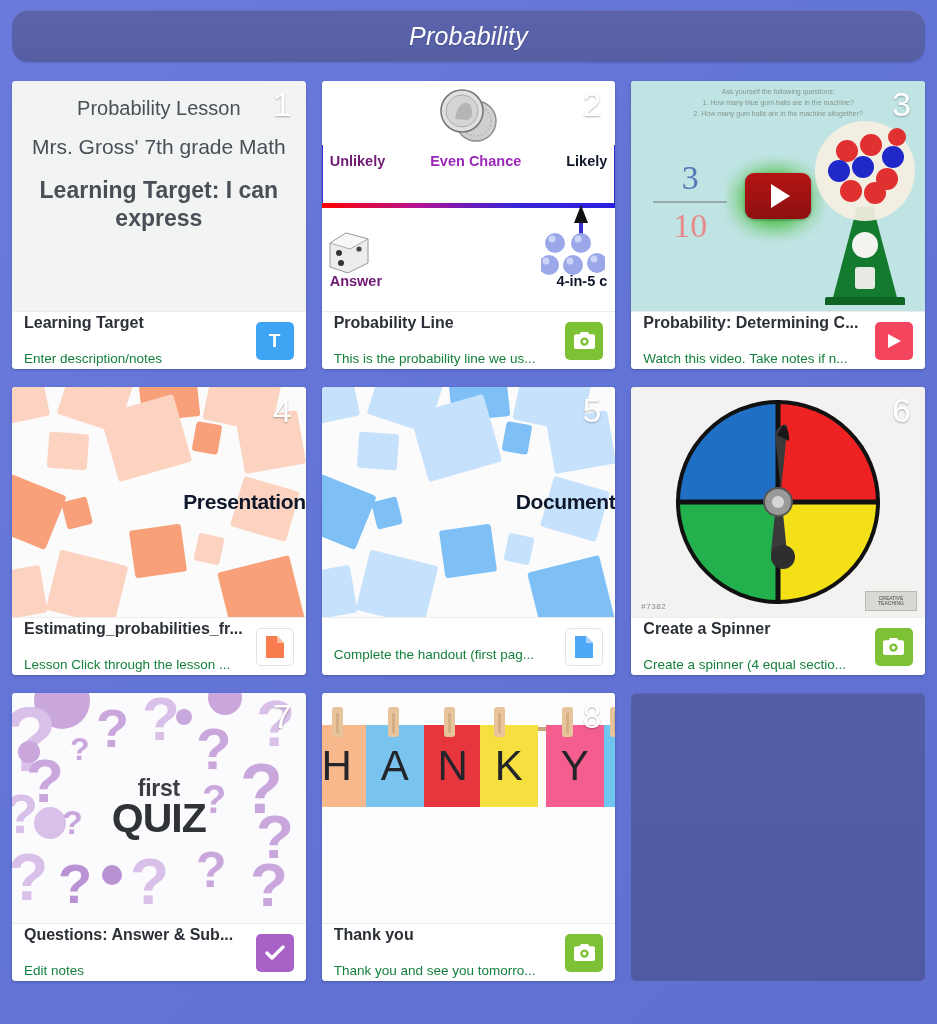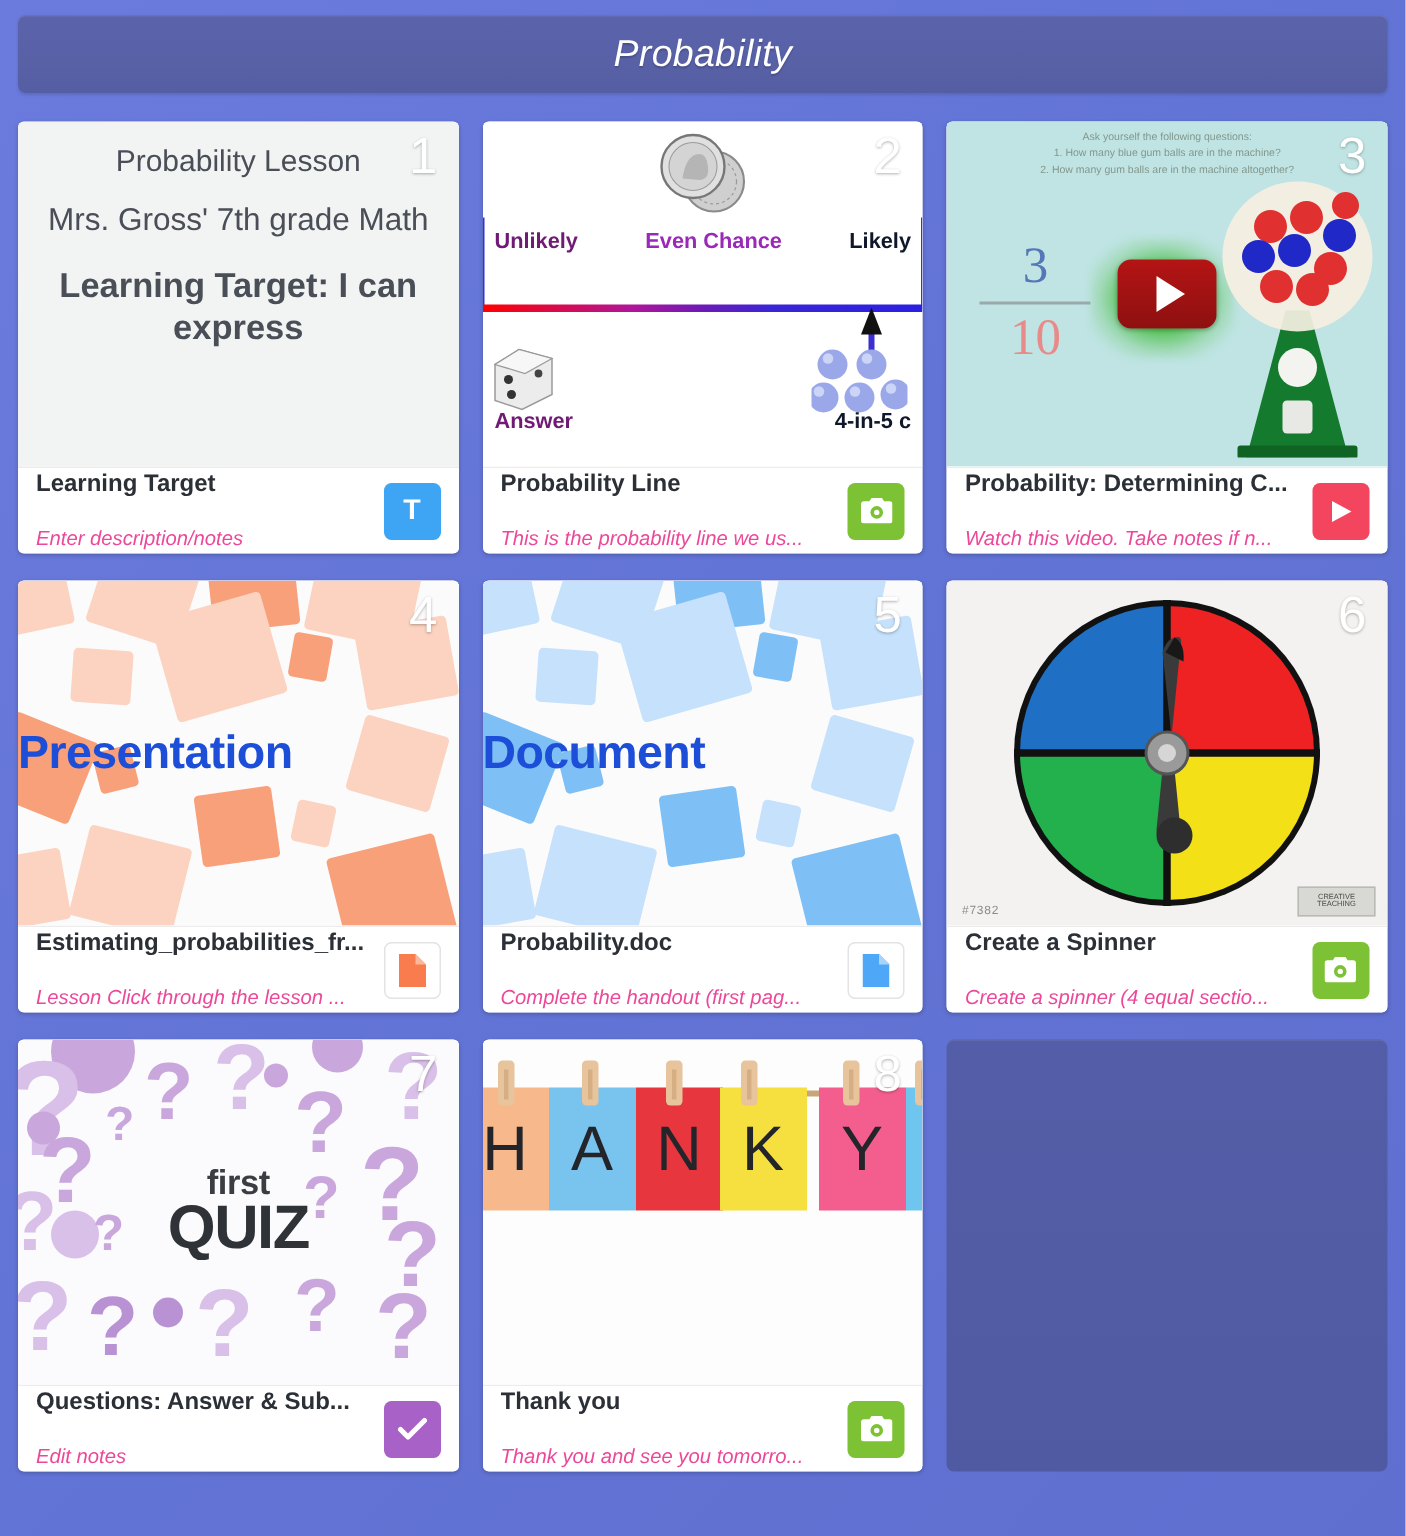--- a/index.html
+++ b/index.html
@@ -13,21 +13,21 @@
     font-family: "Liberation Sans", sans-serif;
     -webkit-font-smoothing: antialiased;
   }
 
   
   .header-wrap {
     padding: 10px 12px 0 12px;
   }
   .header-bar {
     height: 52px;
-    border-radius: 5px;
+    border-radius: 16px;
     background: linear-gradient(180deg, #5b63ab 0%, #565ea3 100%);
     box-shadow: inset 0 1px 0 rgba(255,255,255,0.10), 0 1px 2px rgba(0,0,0,0.12);
     display: flex;
     align-items: center;
     justify-content: center;
   }
   .header-title {
     color: #ffffff;
     font-size: 25px;
     font-style: italic;
@@ -88,26 +88,25 @@
   .foot-title {
     font-size: 16px;
     font-weight: bold;
     color: #2b2f36;
     line-height: 1.2;
     white-space: nowrap;
     overflow: hidden;
   }
   .foot-sub {
     font-size: 13.5px;
-    color: #ec4899;
+    color: #15803d;
     line-height: 1.35;
     margin-top: 18px;
     white-space: nowrap;
     overflow: hidden;
-    font-style: italic;
   }
 
   .badge {
     width: 38px; height: 38px;
     border-radius: 5px;
     flex: 0 0 38px;
     display: flex; align-items: center; justify-content: center;
   }
   .badge svg { display: block; }
   .badge-text { color:#fff; font-size: 19px; font-weight: bold; line-height:1; }
@@ -194,21 +193,21 @@
   .yt-btn .tri {
     width:0;height:0;border-left:19px solid #fff;
     border-top:12px solid transparent;border-bottom:12px solid transparent;
     margin-left:4px;
   }
 
   
   .t-pattern { position:relative; height:100%; background:#fbfbfb; overflow:hidden; }
   .t-pattern .word {
     position:absolute; left:0; right:0; top:50%; transform:translateY(-50%);
-    text-align:left; font-size: 31px; font-weight:bold; color:#1d4ed8;
+    text-align:right; font-size: 21px; font-weight:bold; color:#0f172a;
     z-index: 5; letter-spacing:-0.4px;
   }
   .shape { position:absolute; border-radius: 3px; }
 
   
   .t-spin { position:relative; height:100%; background:#f4f2f0; }
   .spin-wrap { position:absolute; left:50%; top: 50%; transform:translate(-50%,-50%); }
   .spin-id { position:absolute; left:10px; bottom:6px; font-size:8px; color:#8b8b8b; letter-spacing:.5px;}
   .spin-logo {
     position:absolute; right:8px; bottom:6px; width:52px; height:20px;
@@ -446,21 +445,20 @@
         <div class="shape" style="left:120px;top:140px;width:52px;height:48px;background:#7ec0f5;transform:rotate(-8deg)"></div>
         <div class="shape" style="left:184px;top:148px;width:26px;height:28px;background:#c5e1fb;transform:rotate(12deg)"></div>
         <div class="shape" style="left:40px;top:170px;width:70px;height:62px;background:#c5e1fb;transform:rotate(14deg)"></div>
         <div class="shape" style="left:-20px;top:182px;width:52px;height:48px;background:#c5e1fb;transform:rotate(-10deg)"></div>
         <div class="shape" style="left:212px;top:176px;width:74px;height:66px;background:#7ec0f5;transform:rotate(-14deg)"></div>
         <div class="word">Document</div>
       </div>
     </div>
     <div class="footer">
       <div class="foot-text">
-        <div class="foot-title">Probability.doc</div>
         <div class="foot-sub">Complete the handout (first pag...</div>
       </div>
       <div class="badge outline">
         <svg width="18" height="22" viewBox="0 0 18 22">
           <path d="M0 0 h11 l7 7 v15 H0 z" fill="#4fa8f7"></path>
           <path d="M11 0 l7 7 h-7 z" fill="#a8d3fb"></path>
         </svg>
       </div>
     </div>
   </div>

